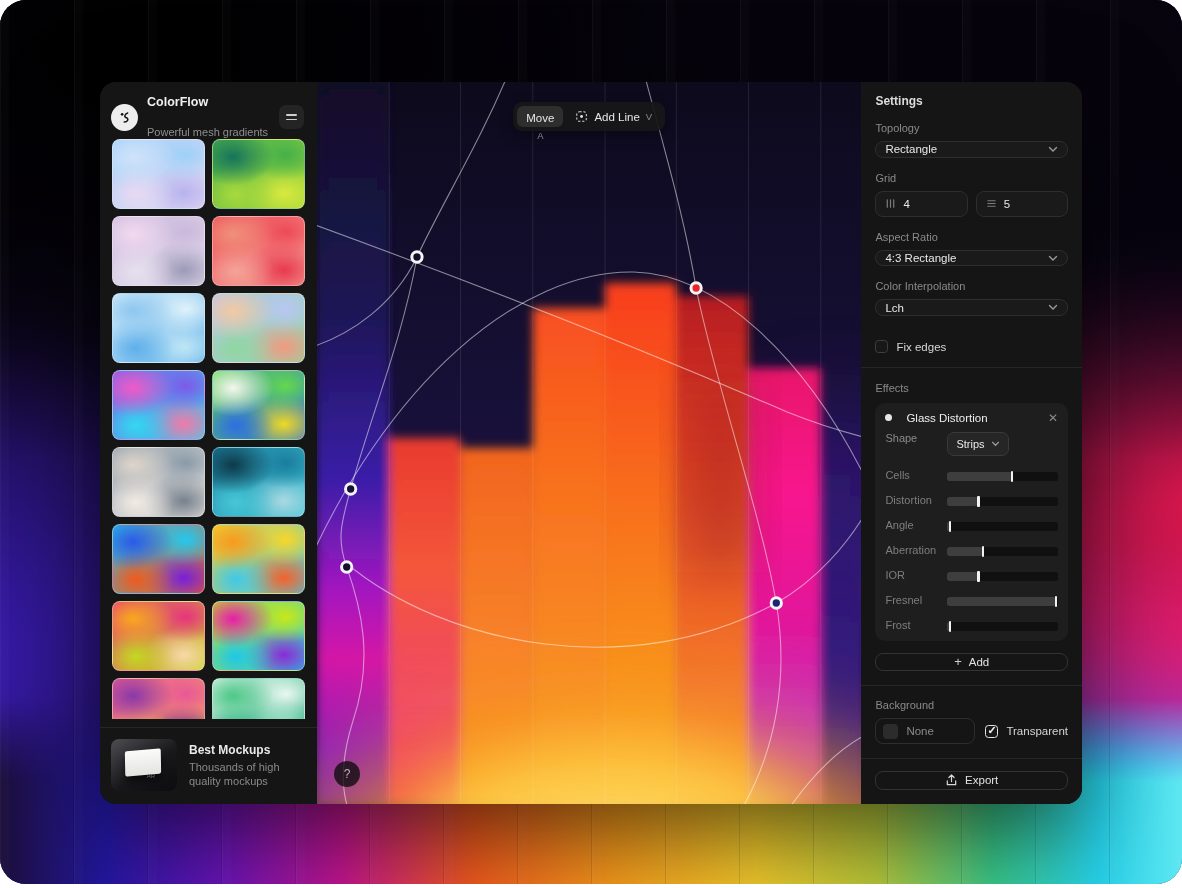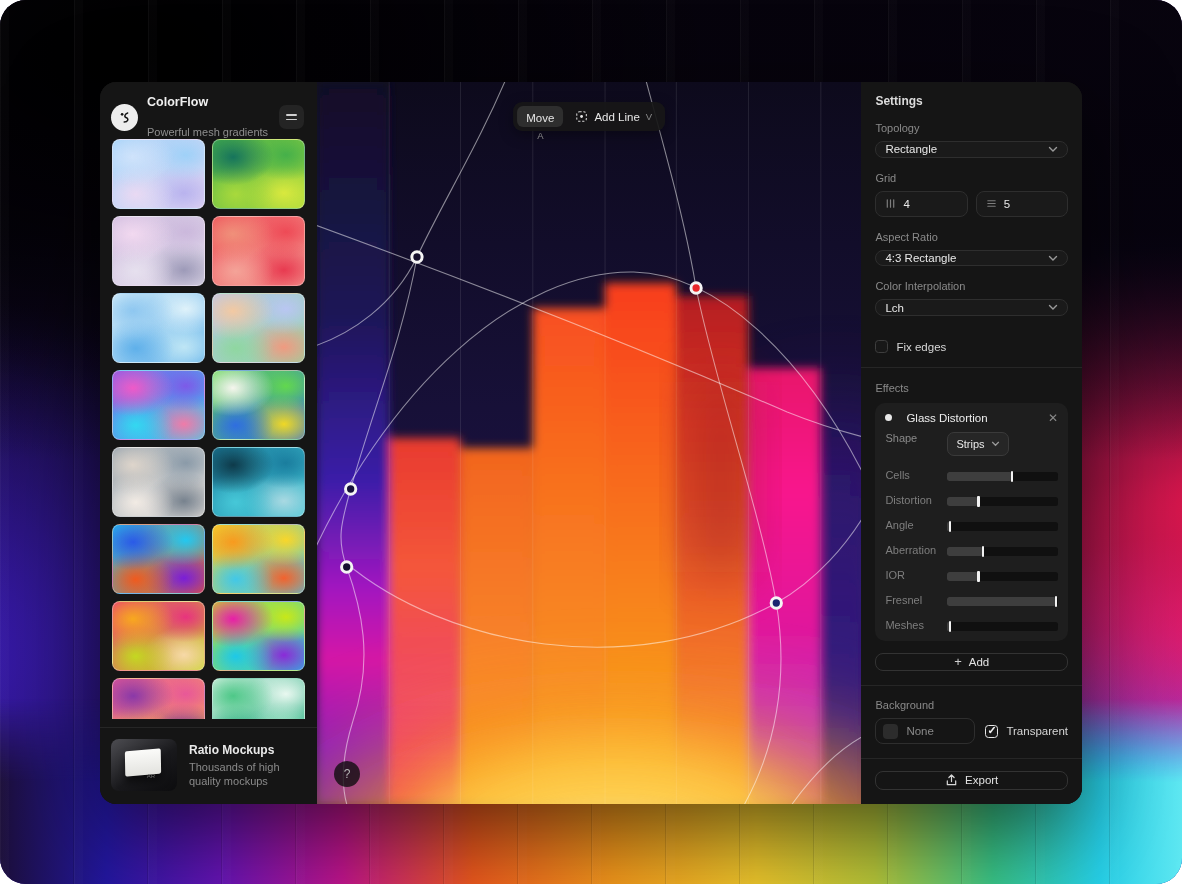--- a/index.html
+++ b/index.html
@@ -147,21 +147,21 @@
         </div>
 
       <div class="sb-divider"></div>
 
       <div class="promo">
         <div class="promo-img">
           <span class="promo-box"></span>
           <span class="promo-badge">AR</span>
         </div>
         <div>
-          <div class="promo-title">Ratio Mockups</div>
+          <div class="promo-title">Best Mockups</div>
           <div class="promo-sub">Thousands of high quality mockups</div>
         </div>
       </div>
     </div>
 
     <div class="canvas">
       <svg class="art" viewBox="0 0 550 722" preserveAspectRatio="none">
         <defs>
           <linearGradient id="g-bg" x1="0" y1="0" x2="0" y2="1">
             <stop offset="0" stop-color="#0d0a1c"></stop>
@@ -400,21 +400,21 @@
               </div>
             </div>
             <div class="s-row">
               <span class="s-label">Fresnel</span>
               <div class="s-track">
                 <div class="s-fill" style="width:98.0%"></div>
                 <div class="s-thumb" style="left:calc(98.0% - 1px)"></div>
               </div>
             </div>
             <div class="s-row">
-              <span class="s-label">Meshes</span>
+              <span class="s-label">Frost</span>
               <div class="s-track">
                 <div class="s-fill" style="width:2.0%"></div>
                 <div class="s-thumb" style="left:calc(2.0% - 1px)"></div>
               </div>
             </div>
           </div>
       </div>
 
       <div class="wide-btn">
         <span class="plus">+</span>

